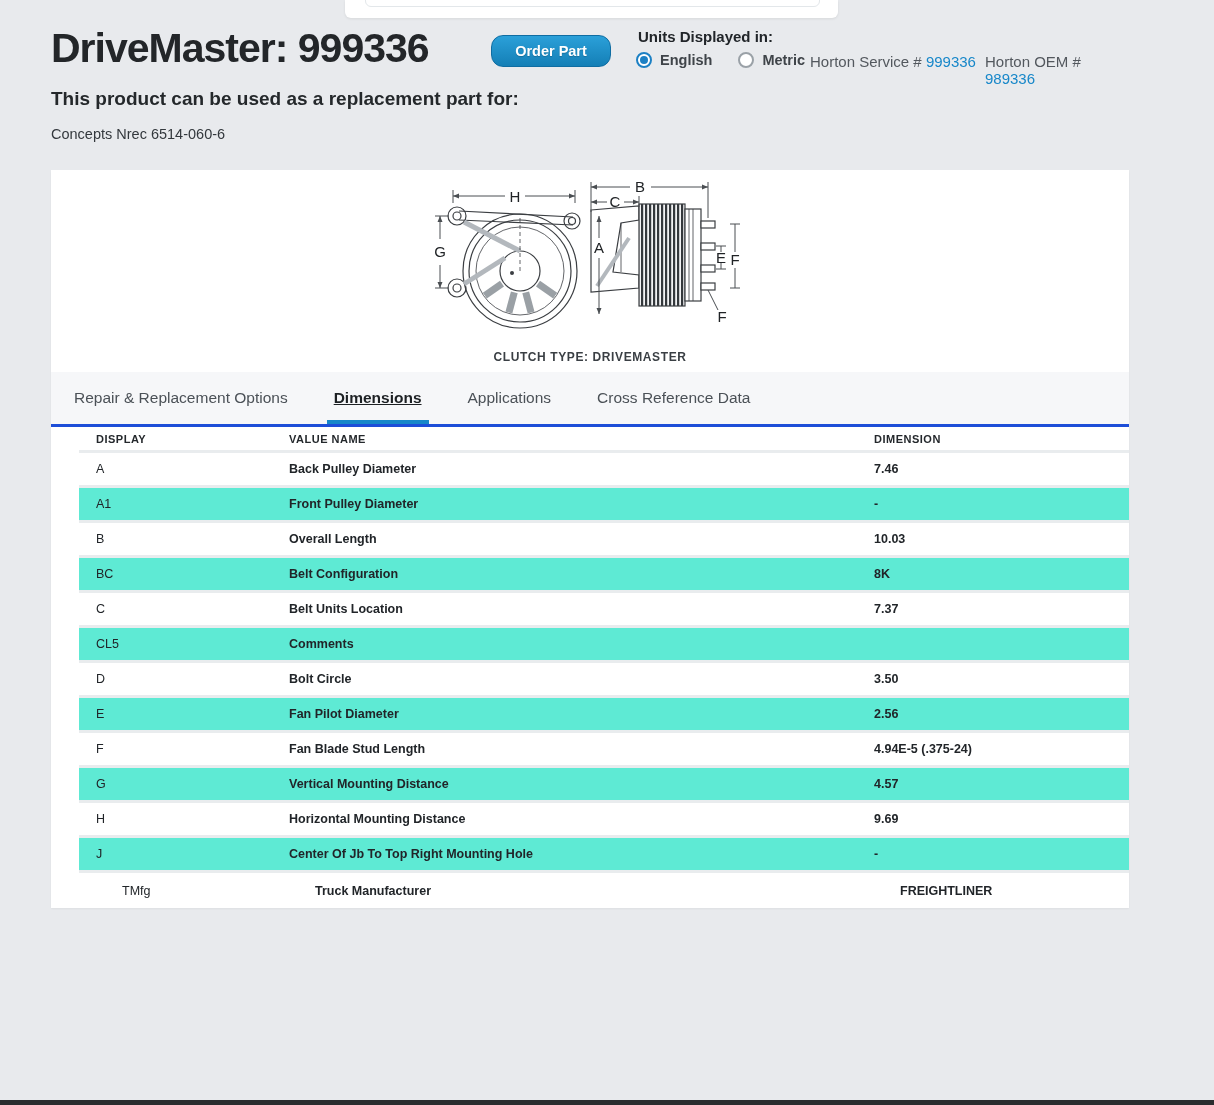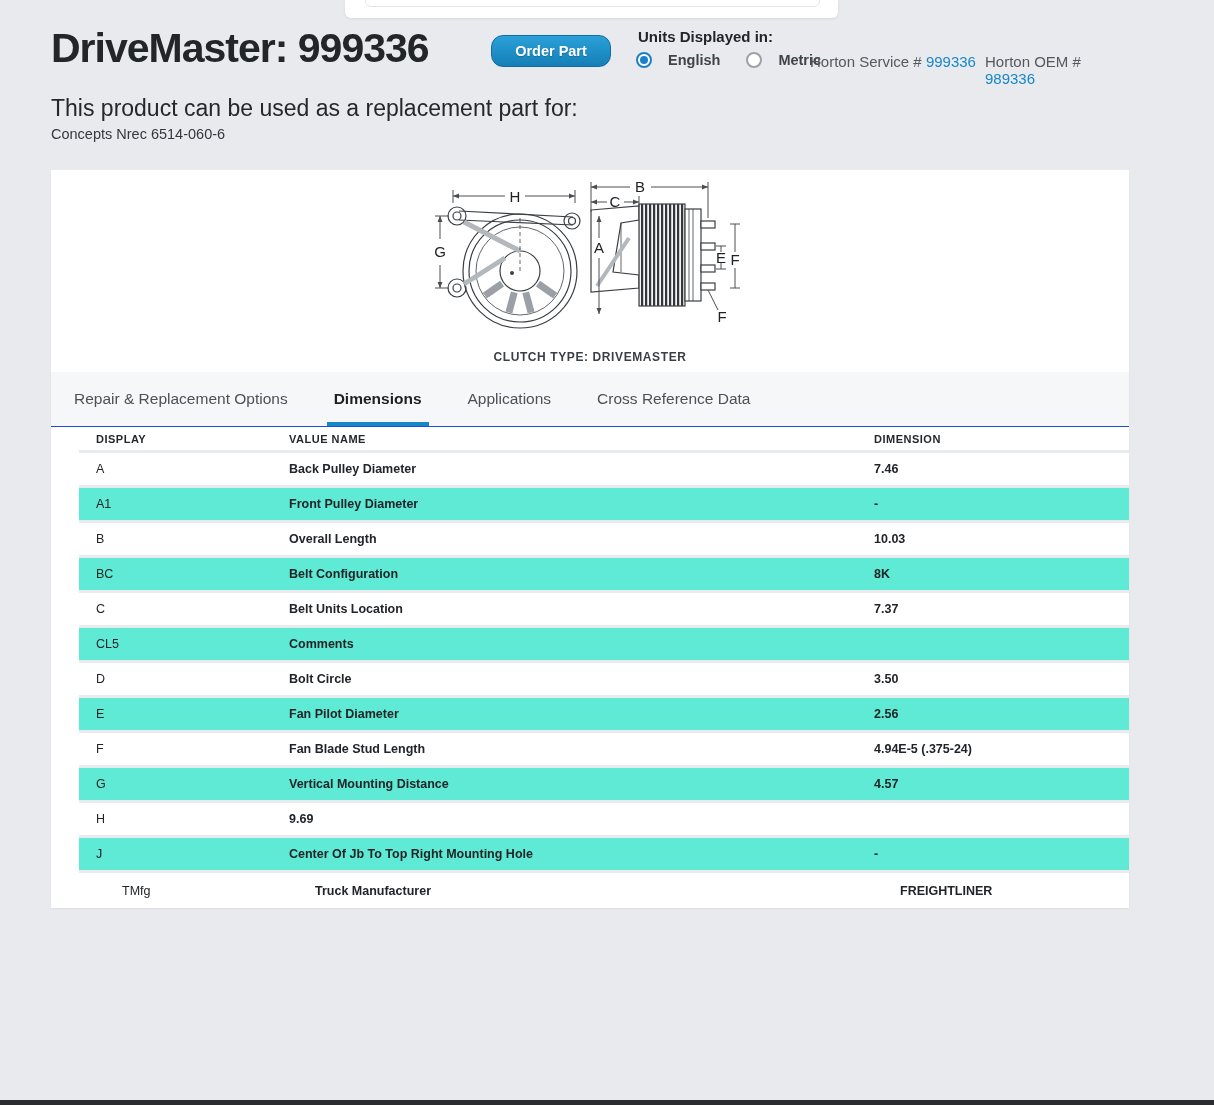--- a/index.html
+++ b/index.html
@@ -13,45 +13,45 @@
   .search-remnant .inner { position:absolute; left:20px; right:18px; top:-12px; height:19px;
     border:1px solid #e3e7ea; border-radius:6px; background:#fff; }
   .page-title { position:absolute; left:51px; top:25px; font-size:41px; font-weight:800;
     letter-spacing:-1px; color:#232629; }
   .order-btn { position:absolute; left:491px; top:35px; width:120px; height:32px;
     background:linear-gradient(#2ba0d9,#147fb6); border:1px solid #0f6da2; border-radius:12px;
     color:#fff; font-size:14.5px; font-weight:700; font-family:inherit; cursor:pointer;
     text-shadow:0 1px 1px rgba(0,0,0,.2); }
   .units-label { position:absolute; left:638px; top:28px; font-size:15px; font-weight:700; color:#212529; }
   .radio-row { position:absolute; left:636px; top:52px; display:flex; align-items:center; gap:26px; }
-  .radio { display:flex; align-items:center; gap:16px; cursor:pointer; }
+  .radio { display:flex; align-items:center; gap:8px; cursor:pointer; }
   .rb { width:16px; height:16px; border-radius:50%; border:2px solid #9aa1a7; background:#fff; position:relative; }
   .rb.checked { border-color:#1c80c4; }
   .rb.checked::after { content:""; position:absolute; left:2px; top:2px; width:8px; height:8px;
     border-radius:50%; background:#1c80c4; }
   .radio-label { font-size:14.5px; font-weight:700; color:#3f4449; }
   .part-num { position:absolute; top:53px; font-size:15px; color:#53585e; }
   .part-num .num { color:#1787c9; cursor:pointer; }
   .pn-service { left:810px; } .pn-oem { left:985px; }
-  .repl-heading { position:absolute; left:51px; top:95px; font-size:23px; font-weight:400; color:#24282b; }
+  .repl-heading { position:absolute; left:51px; top:88px; font-size:19px; font-weight:700; color:#24282b; }
   .repl-item { position:absolute; left:51px; top:126px; font-size:14.5px; color:#33383d; }
 
   
   .card { position:absolute; left:51px; top:170px; width:1078px; background:#fff;
     box-shadow:0 1px 2px rgba(0,0,0,.05); }
   .diagram-section { position:relative; height:202px; background:#fff; }
   .diagram-svg { position:absolute; left:50%; top:6px; transform:translateX(-50%); }
   .clutch-caption { position:absolute; bottom:8px; left:0; width:100%; text-align:center;
     font-size:12px; font-weight:700; letter-spacing:.6px; color:#3a3f44; }
 
   
-  .tabs { height:55px; background:#f6f7f9; border-bottom:1px solid #1d4ed8;
+  .tabs { height:55px; background:#f6f7f9; border-bottom:3px solid #1d4ed8;
     display:flex; align-items:stretch; padding-left:23px; gap:46px; }
   .tab { display:flex; align-items:center; font-size:15.5px; color:#4b5157; cursor:pointer; position:relative; }
-  .tab.active { color:#1d2124; font-weight:700; }
+  .tab.active { color:#1d2124; font-weight:700;text-decoration:underline; }
   .tab.active::after { content:""; position:absolute; left:-7px; right:-7px; bottom:0; height:4px; background:#1787c9; }
 
   
   .thead, .trow { display:grid; grid-template-columns:193px 585px 1fr; align-items:center; padding:0 17px;margin-left:28px; }
   .thead { height:26px; border-bottom:3px solid #e9ecee; font-size:11px; font-weight:700;
     letter-spacing:.5px; color:#24282c; background:#fff; }
   .trow { height:35px; border-bottom:3px solid #e9ecee; background:#fff; font-size:12.5px; color:#212529; }
   .trow.alt { background:#5eead4; }
   .trow:last-child { border-bottom:none;padding-left:43px; }
   .c-display { font-weight:400; }
@@ -261,20 +261,21 @@
     <div class="c-name">Fan Blade Stud Length</div>
     <div class="c-dim">4.94E-5 (.375-24)</div>
   </div>
   <div class="trow alt">
     <div class="c-display">G</div>
     <div class="c-name">Vertical Mounting Distance</div>
     <div class="c-dim">4.57</div>
   </div>
   <div class="trow">
     <div class="c-display">H</div>
+    <div class="c-name">Horizontal Mounting Distance</div>
     <div class="c-dim">9.69</div>
   </div>
   <div class="trow alt">
     <div class="c-display">J</div>
     <div class="c-name">Center Of Jb To Top Right Mounting Hole</div>
     <div class="c-dim">-</div>
   </div>
   <div class="trow">
     <div class="c-display">TMfg</div>
     <div class="c-name">Truck Manufacturer</div>

